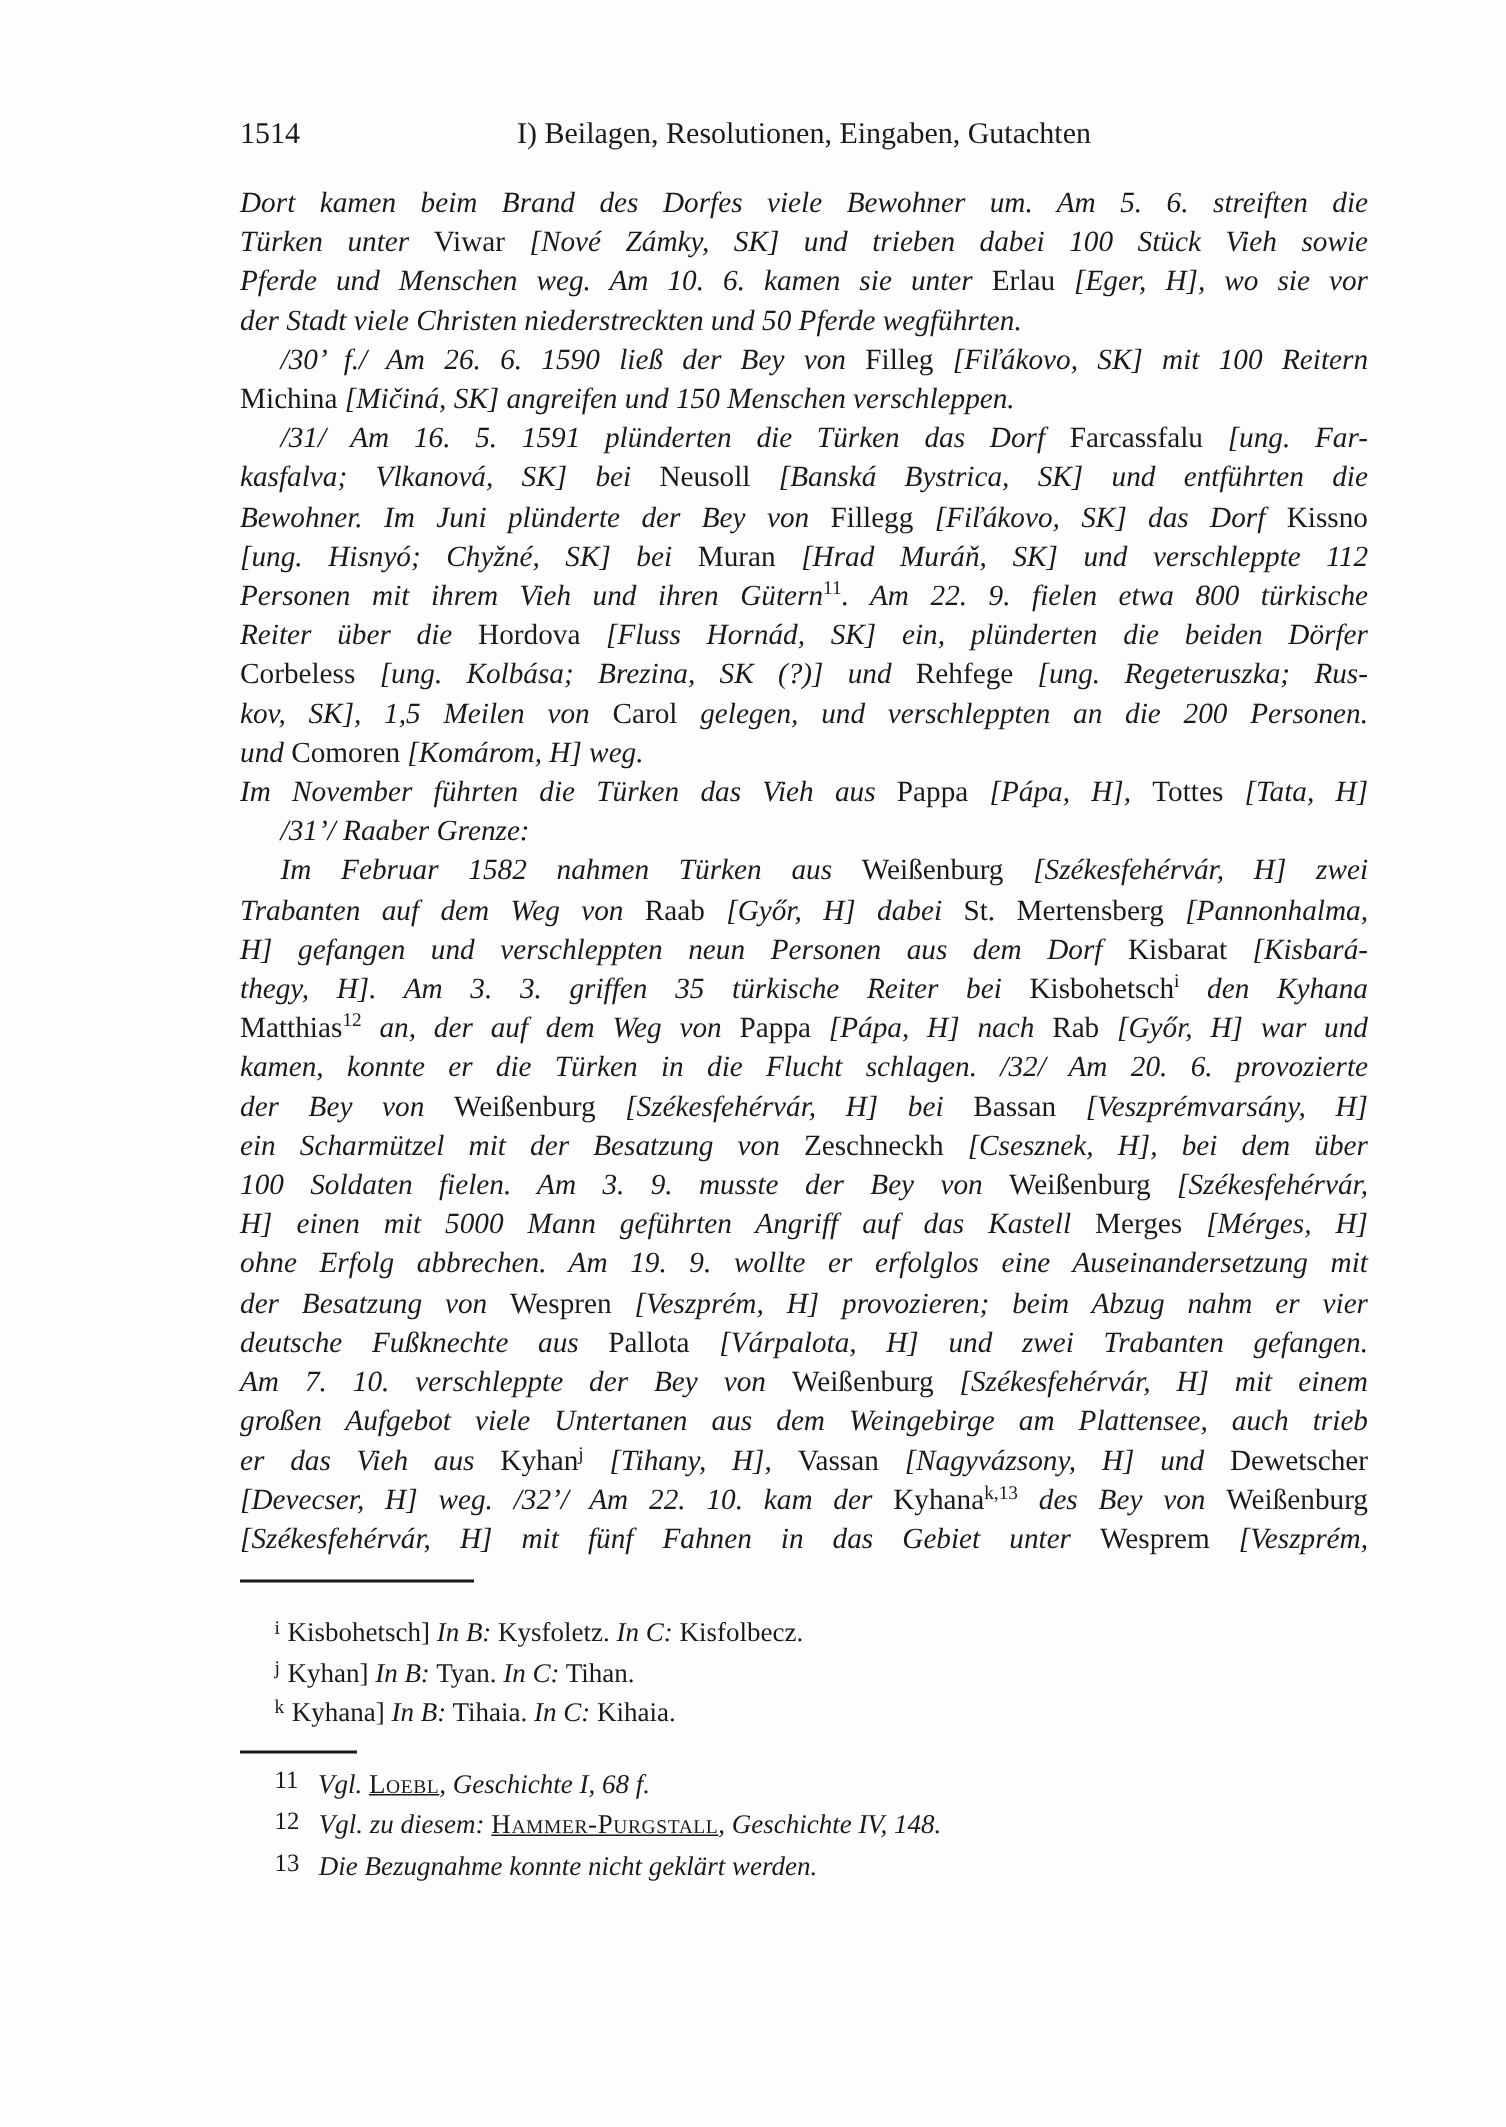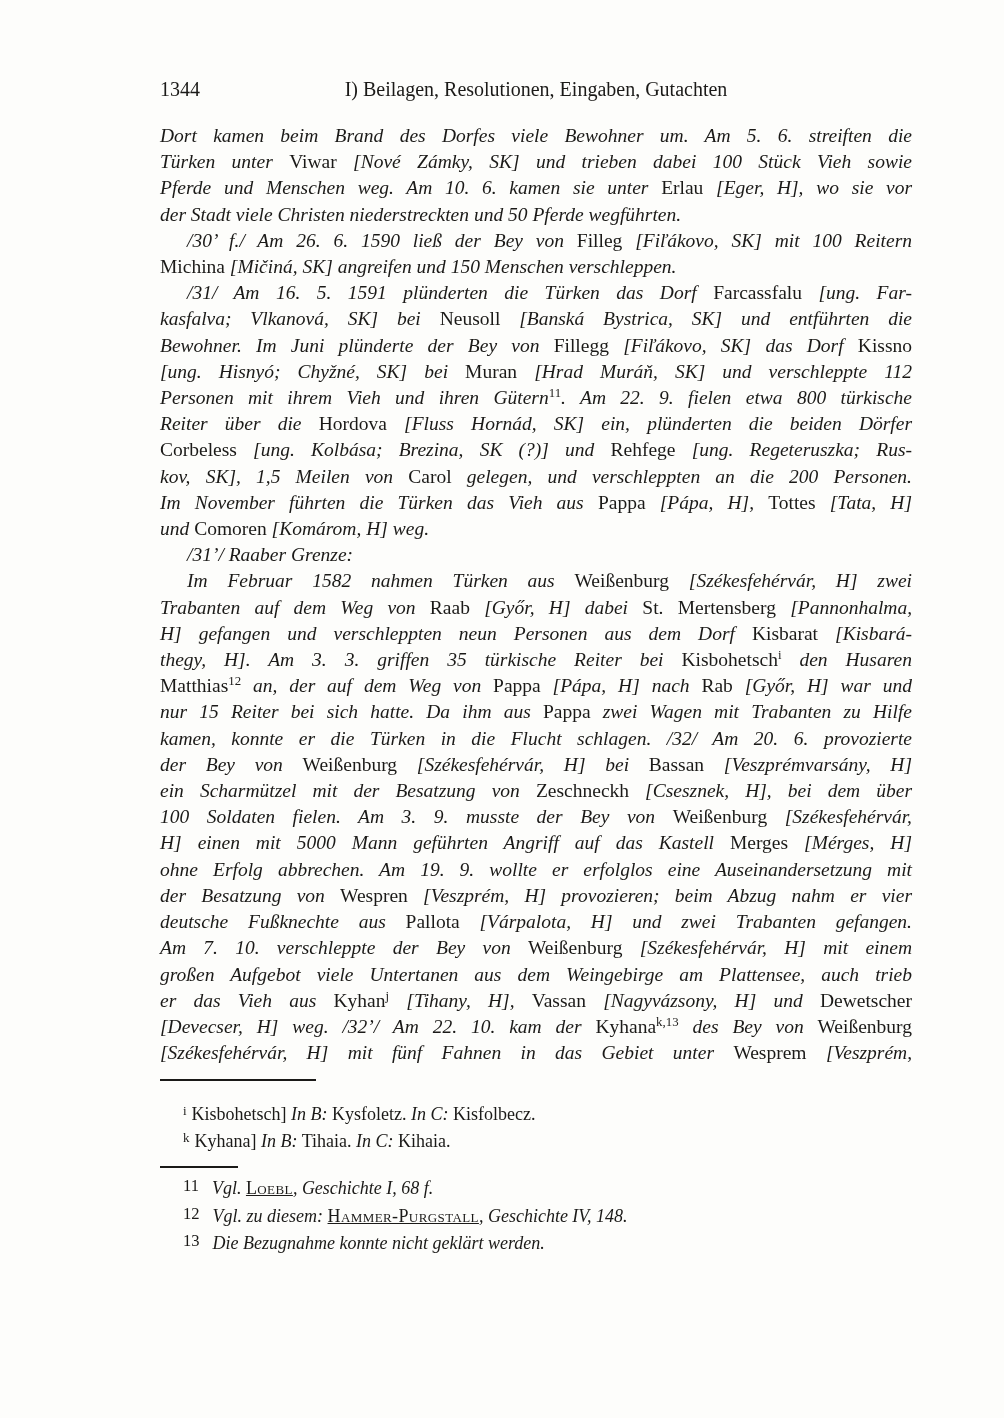--- a/index.html
+++ b/index.html
@@ -81,67 +81,67 @@
     font-size: 18px;
     line-height: 27.5px;
   }
 </style>
 </head>
 <body>
 
 <div class="page-block">
 
   <div class="header">
-    <span class="pagenum">1344</span>
+    <span class="pagenum">1514</span>
     <div class="rhead">I) Beilagen, Resolutionen, Eingaben, Gutachten</div>
   </div>
 
   <div class="bodytext">
       <div class="line"><span class="run-i">Dort kamen beim Brand des Dorfes viele Bewohner um. Am 5. 6. streiften die</span></div>
       <div class="line"><span class="run-i">Türken unter </span><span class="run-r">Viwar</span><span class="run-i"> [Nové Zámky, SK] und trieben dabei 100 Stück Vieh sowie</span></div>
       <div class="line"><span class="run-i">Pferde und Menschen weg. Am 10. 6. kamen sie unter </span><span class="run-r">Erlau</span><span class="run-i"> [Eger, H], wo sie vor</span></div>
       <div class="line flush"><span class="run-i">der Stadt viele Christen niederstreckten und 50 Pferde wegführten.</span></div>
       <div class="line indent"><span class="run-i">/30’ f./ Am 26. 6. 1590 ließ der Bey von </span><span class="run-r">Filleg</span><span class="run-i"> [Fiľákovo, SK] mit 100 Reitern</span></div>
       <div class="line flush"><span class="run-r">Michina</span><span class="run-i"> [Mičiná, SK] angreifen und 150 Menschen verschleppen.</span></div>
       <div class="line indent"><span class="run-i">/31/ Am 16. 5. 1591 plünderten die Türken das Dorf </span><span class="run-r">Farcassfalu</span><span class="run-i"> [ung. Far-</span></div>
       <div class="line"><span class="run-i">kasfalva; Vlkanová, SK] bei </span><span class="run-r">Neusoll</span><span class="run-i"> [Banská Bystrica, SK] und entführten die</span></div>
       <div class="line"><span class="run-i">Bewohner. Im Juni plünderte der Bey von </span><span class="run-r">Fillegg</span><span class="run-i"> [Fiľákovo, SK] das Dorf </span><span class="run-r">Kissno</span></div>
       <div class="line"><span class="run-i">[ung. Hisnyó; Chyžné, SK] bei </span><span class="run-r">Muran</span><span class="run-i"> [Hrad Muráň, SK] und verschleppte 112</span></div>
       <div class="line"><span class="run-i">Personen mit ihrem Vieh und ihren Gütern</span><span class="run-sup">11</span><span class="run-i">. Am 22. 9. fielen etwa 800 türkische</span></div>
       <div class="line"><span class="run-i">Reiter über die </span><span class="run-r">Hordova</span><span class="run-i"> [Fluss Hornád, SK] ein, plünderten die beiden Dörfer</span></div>
       <div class="line"><span class="run-r">Corbeless</span><span class="run-i"> [ung. Kolbása; Brezina, SK (?)] und </span><span class="run-r">Rehfege</span><span class="run-i"> [ung. Regeteruszka; Rus-</span></div>
       <div class="line"><span class="run-i">kov, SK], 1,5 Meilen von </span><span class="run-r">Carol</span><span class="run-i"> gelegen, und verschleppten an die 200 Personen.</span></div>
+      <div class="line flush"><span class="run-i">und </span><span class="run-r">Comoren</span><span class="run-i"> [Komárom, H] weg.</span></div>
       <div class="line"><span class="run-i">Im November führten die Türken das Vieh aus </span><span class="run-r">Pappa</span><span class="run-i"> [Pápa, H], </span><span class="run-r">Tottes</span><span class="run-i"> [Tata, H]</span></div>
-      <div class="line flush"><span class="run-i">und </span><span class="run-r">Comoren</span><span class="run-i"> [Komárom, H] weg.</span></div>
       <div class="line indent flush"><span class="run-i">/31’/ Raaber Grenze:</span></div>
       <div class="line indent"><span class="run-i">Im Februar 1582 nahmen Türken aus </span><span class="run-r">Weißenburg</span><span class="run-i"> [Székesfehérvár, H] zwei</span></div>
       <div class="line"><span class="run-i">Trabanten auf dem Weg von </span><span class="run-r">Raab</span><span class="run-i"> [Győr, H] dabei </span><span class="run-r">St. Mertensberg</span><span class="run-i"> [Pannonhalma,</span></div>
       <div class="line"><span class="run-i">H] gefangen und verschleppten neun Personen aus dem Dorf </span><span class="run-r">Kisbarat</span><span class="run-i"> [Kisbará-</span></div>
-      <div class="line"><span class="run-i">thegy, H]. Am 3. 3. griffen 35 türkische Reiter bei </span><span class="run-r">Kisbohetsch</span><span class="run-sup">i</span><span class="run-i"> den Husaren</span></div>
+      <div class="line"><span class="run-i">thegy, H]. Am 3. 3. griffen 35 türkische Reiter bei </span><span class="run-r">Kisbohetsch</span><span class="run-sup">i</span><span class="run-i"> den Kyhana</span></div>
       <div class="line"><span class="run-r">Matthias</span><span class="run-sup">12</span><span class="run-i"> an, der auf dem Weg von </span><span class="run-r">Pappa</span><span class="run-i"> [Pápa, H] nach </span><span class="run-r">Rab</span><span class="run-i"> [Győr, H] war und</span></div>
-      <div class="line"><span class="run-i">nur 15 Reiter bei sich hatte. Da ihm aus </span><span class="run-r">Pappa</span><span class="run-i"> zwei Wagen mit Trabanten zu Hilfe</span></div>
       <div class="line"><span class="run-i">kamen, konnte er die Türken in die Flucht schlagen. /32/ Am 20. 6. provozierte</span></div>
       <div class="line"><span class="run-i">der Bey von </span><span class="run-r">Weißenburg</span><span class="run-i"> [Székesfehérvár, H] bei </span><span class="run-r">Bassan</span><span class="run-i"> [Veszprémvarsány, H]</span></div>
       <div class="line"><span class="run-i">ein Scharmützel mit der Besatzung von </span><span class="run-r">Zeschneckh</span><span class="run-i"> [Csesznek, H], bei dem über</span></div>
       <div class="line"><span class="run-i">100 Soldaten fielen. Am 3. 9. musste der Bey von </span><span class="run-r">Weißenburg</span><span class="run-i"> [Székesfehérvár,</span></div>
       <div class="line"><span class="run-i">H] einen mit 5000 Mann geführten Angriff auf das Kastell </span><span class="run-r">Merges</span><span class="run-i"> [Mérges, H]</span></div>
       <div class="line"><span class="run-i">ohne Erfolg abbrechen. Am 19. 9. wollte er erfolglos eine Auseinandersetzung mit</span></div>
       <div class="line"><span class="run-i">der Besatzung von </span><span class="run-r">Wespren</span><span class="run-i"> [Veszprém, H] provozieren; beim Abzug nahm er vier</span></div>
       <div class="line"><span class="run-i">deutsche Fußknechte aus </span><span class="run-r">Pallota</span><span class="run-i"> [Várpalota, H] und zwei Trabanten gefangen.</span></div>
       <div class="line"><span class="run-i">Am 7. 10. verschleppte der Bey von </span><span class="run-r">Weißenburg</span><span class="run-i"> [Székesfehérvár, H] mit einem</span></div>
       <div class="line"><span class="run-i">großen Aufgebot viele Untertanen aus dem Weingebirge am Plattensee, auch trieb</span></div>
       <div class="line"><span class="run-i">er das Vieh aus </span><span class="run-r">Kyhan</span><span class="run-sup">j</span><span class="run-i"> [Tihany, H], </span><span class="run-r">Vassan</span><span class="run-i"> [Nagyvázsony, H] und </span><span class="run-r">Dewetscher</span></div>
       <div class="line"><span class="run-i">[Devecser, H] weg. /32’/ Am 22. 10. kam der </span><span class="run-r">Kyhana</span><span class="run-sup">k,13</span><span class="run-i"> des Bey von </span><span class="run-r">Weißenburg</span></div>
       <div class="line"><span class="run-i">[Székesfehérvár, H] mit fünf Fahnen in das Gebiet unter </span><span class="run-r">Wesprem</span><span class="run-i"> [Veszprém,</span></div>
     </div>
 
   <div class="rule rule1"></div>
 
   <div class="apparatus">
       <div class="line flush"><span class="run-sup">i</span><span class="run-r">Kisbohetsch] </span><span class="run-i">In B:</span><span class="run-r"> Kysfoletz. </span><span class="run-i">In C:</span><span class="run-r"> Kisfolbecz.</span></div>
+      <div class="line flush"><span class="run-sup">j</span><span class="run-r">Kyhan] </span><span class="run-i">In B:</span><span class="run-r"> Tyan. </span><span class="run-i">In C:</span><span class="run-r"> Tihan.</span></div>
       <div class="line flush"><span class="run-sup">k</span><span class="run-r">Kyhana] </span><span class="run-i">In B:</span><span class="run-r"> Tihaia. </span><span class="run-i">In C:</span><span class="run-r"> Kihaia.</span></div>
     </div>
 
   <div class="rule rule2"></div>
 
   <div class="footnotes">
       <div class="line flush"><span class="run-num">11</span><span class="run-i">Vgl. </span><span class="run-sc">Loebl</span><span class="run-i">, Geschichte I, 68 f.</span></div>
       <div class="line flush"><span class="run-num">12</span><span class="run-i">Vgl. zu diesem: </span><span class="run-sc">Hammer-Purgstall</span><span class="run-i">, Geschichte IV, 148.</span></div>
       <div class="line flush"><span class="run-num">13</span><span class="run-i">Die Bezugnahme konnte nicht geklärt werden.</span></div>
     </div>

